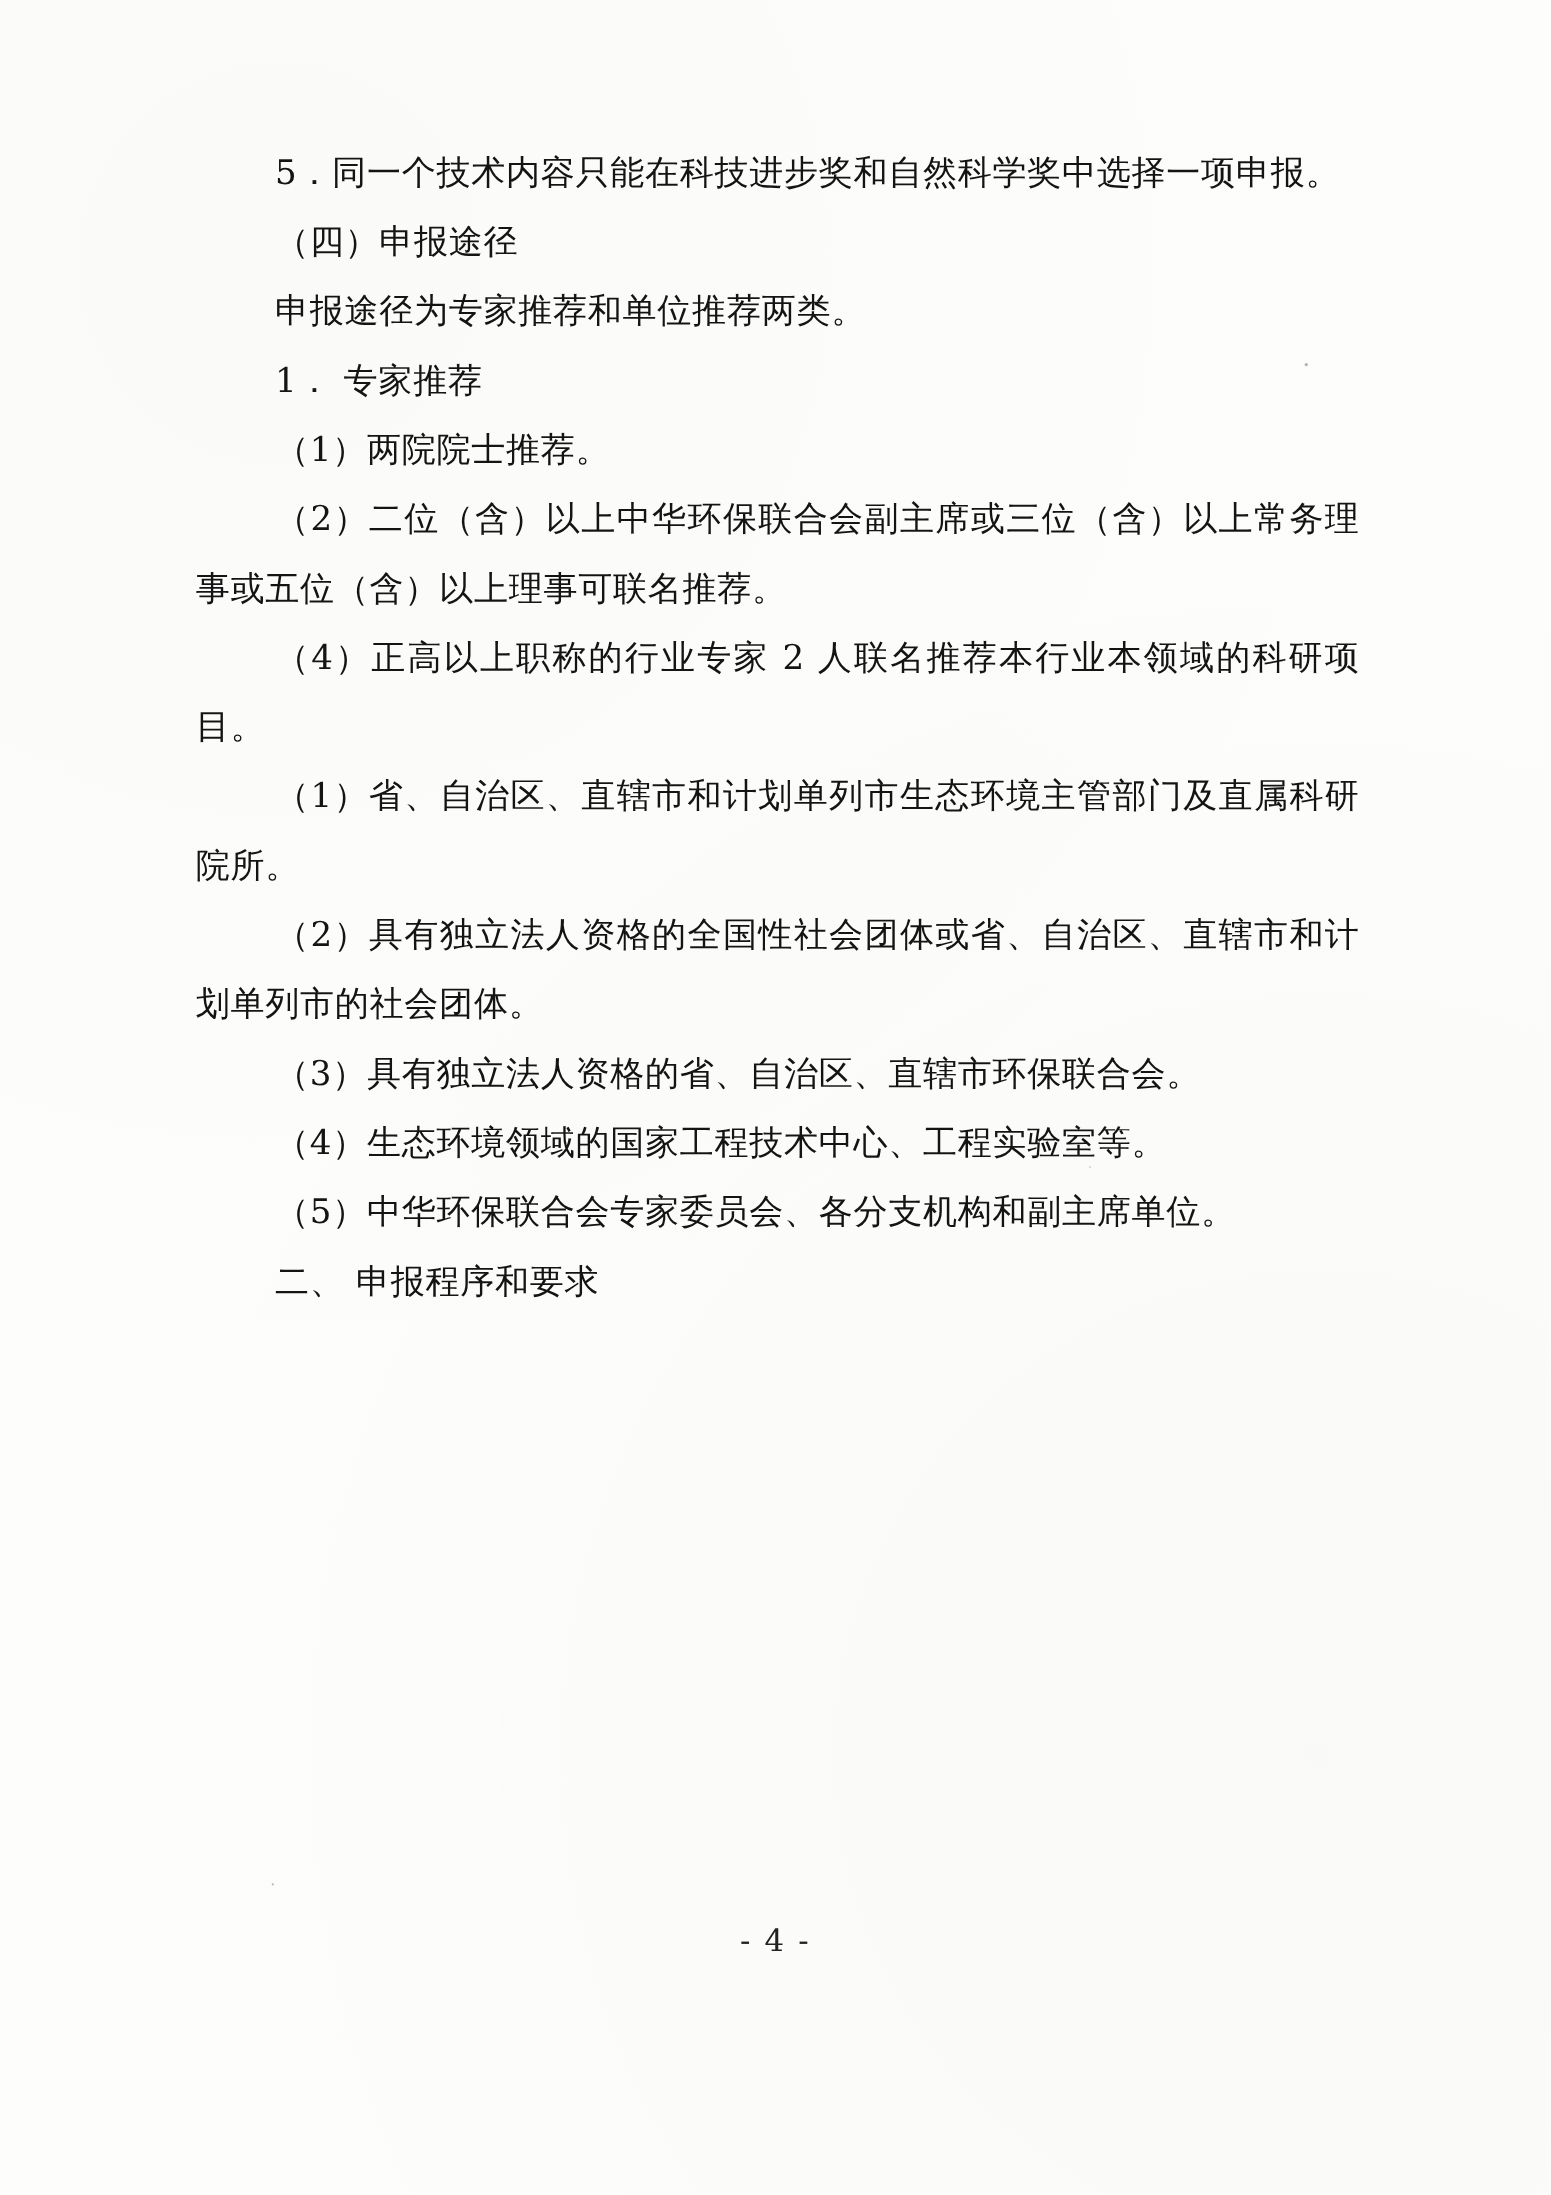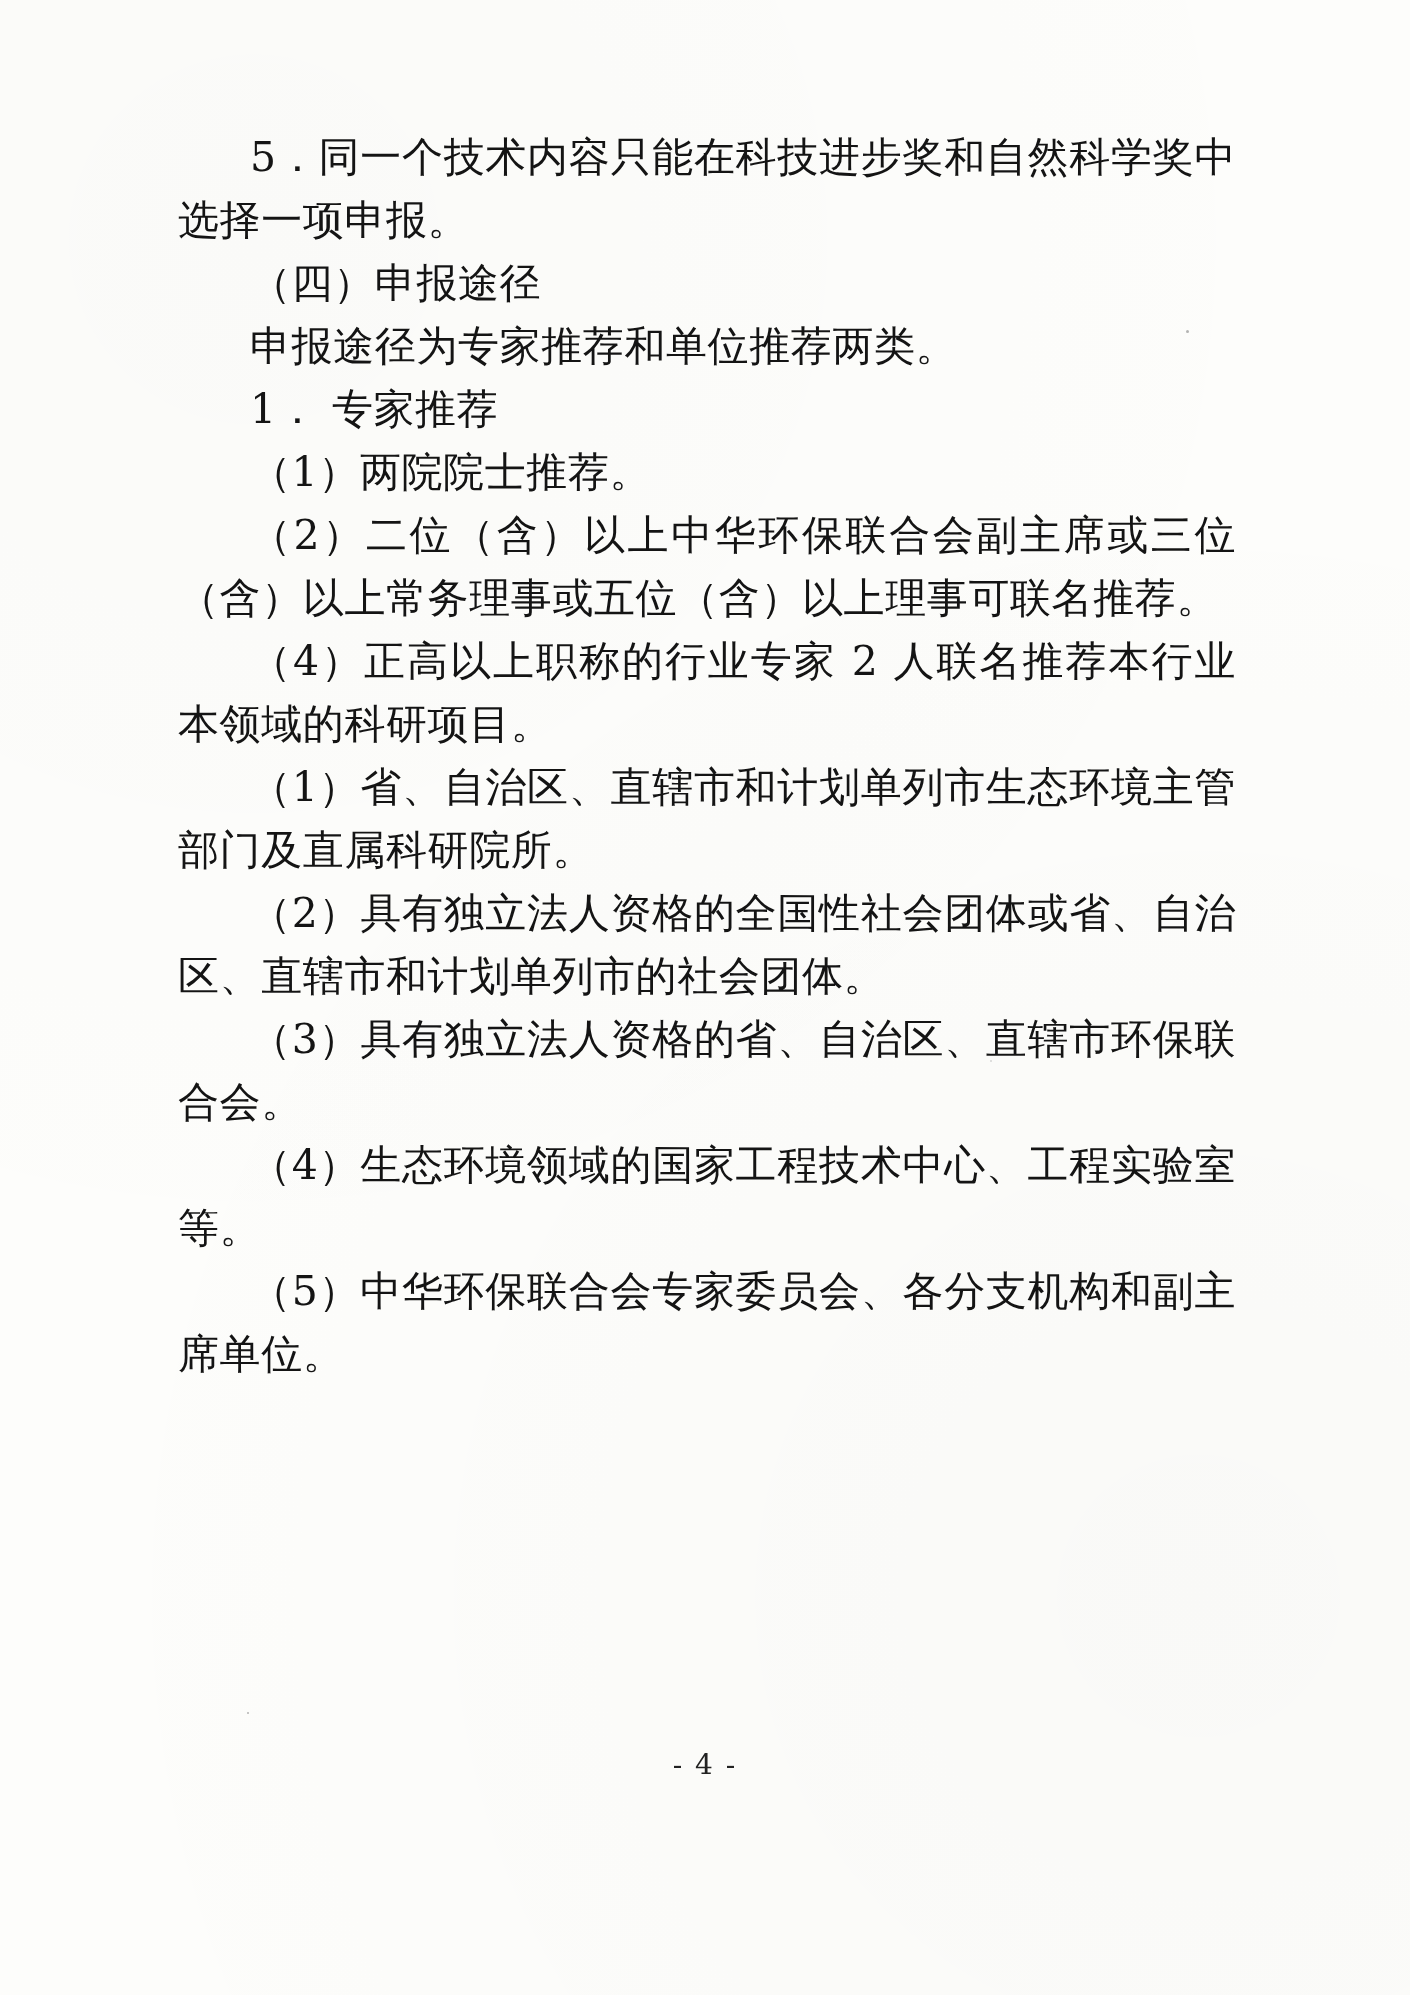--- a/index.html
+++ b/index.html
@@ -24,21 +24,21 @@
       radial-gradient(circle at 18% 12%, rgba(0,0,0,0.012) 0%, rgba(0,0,0,0) 55%),
       radial-gradient(circle at 85% 80%, rgba(0,0,0,0.014) 0%, rgba(0,0,0,0) 60%);
   }
   .content {
     position: absolute;
     left: 178px;
     top: 126px;
     width: 1058px;
   }
   .para {
-    font-size: 41px;
+    font-size: 31px;
     line-height: 63px;
     letter-spacing: 0.6px;
     text-align: justify;
     text-justify: inter-ideograph;
     margin: 0 0 0 0;
     color: #141414;
     text-indent: 72px;
     font-weight: 400;
   }
   .footer {
@@ -77,16 +77,17 @@
     <p class="para">申报途径为专家推荐和单位推荐两类。</p>
     <p class="para">1． 专家推荐</p>
     <p class="para">（1）两院院士推荐。</p>
     <p class="para">（2）二位（含）以上中华环保联合会副主席或三位（含）以上常务理事或五位（含）以上理事可联名推荐。</p>
     <p class="para">（4）正高以上职称的行业专家 2 人联名推荐本行业本领域的科研项目。</p>
     <p class="para">（1）省、自治区、直辖市和计划单列市生态环境主管部门及直属科研院所。</p>
     <p class="para">（2）具有独立法人资格的全国性社会团体或省、自治区、直辖市和计划单列市的社会团体。</p>
     <p class="para">（3）具有独立法人资格的省、自治区、直辖市环保联合会。</p>
     <p class="para">（4）生态环境领域的国家工程技术中心、工程实验室等。</p>
     <p class="para">（5）中华环保联合会专家委员会、各分支机构和副主席单位。</p>
+    <p class="para">二、 申报程序和要求</p>
   </div>
 
   <div class="footer">- 4 -</div>
 </div>
 
 </body></html>

